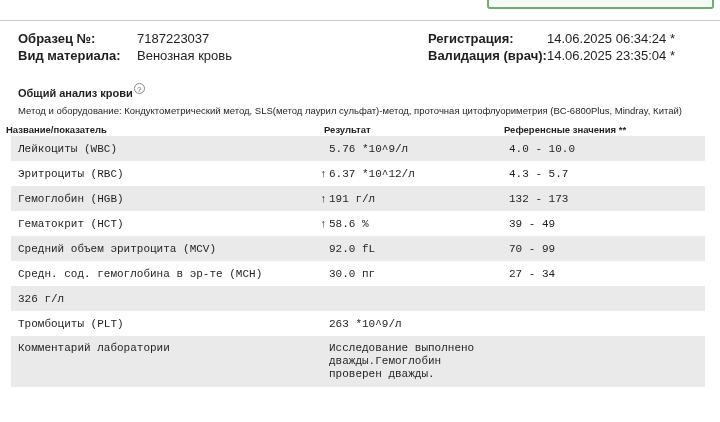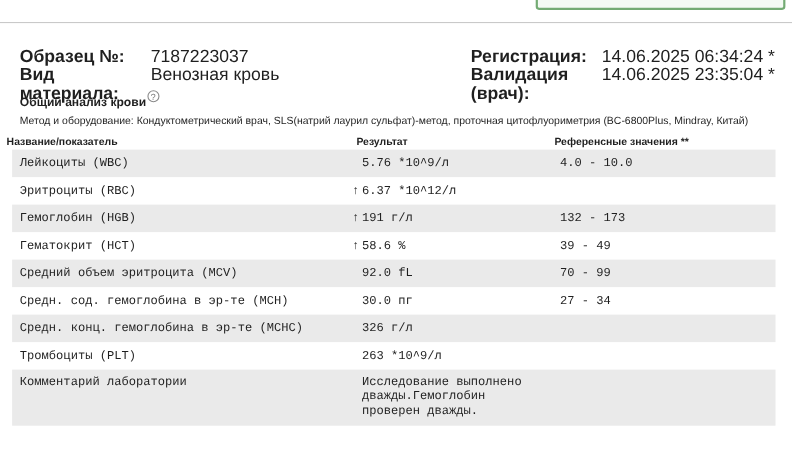--- a/index.html
+++ b/index.html
@@ -29,21 +29,21 @@
   .divider {
     position: absolute;
     top: 20px;
     left: 0;
     width: 720px;
     height: 1px;
     background: #c9c9c9;
   }
 
   
-  .info { position: absolute; top: 43px; font-size: 16px; line-height: 17px; }
+  .info { position: absolute; top: 30px; font-size: 13px; line-height: 17px; }
   .info.left  { left: 18px; }
   .info.right { left: 428px; }
   .info-row { display: flex; }
   .info-label { font-weight: bold; width: 119px; flex: 0 0 119px; }
   .info-value { white-space: nowrap; }
 
   
   .title-row { position: absolute; left: 18px; top: 83px; }
   .section-title { display: inline; font-size: 11px; font-weight: bold; margin: 0; }
   .help {
@@ -149,37 +149,38 @@
     <div class="info-row">
       <span class="info-label">Валидация (врач):</span>
       <span class="info-value">14.06.2025 23:35:04 *</span>
     </div>
   </div>
 
   <div class="title-row">
     <h1 class="section-title">Общий анализ крови</h1><span class="help">?</span>
   </div>
 
-  <div class="method">Метод и оборудование: Кондуктометрический врач, SLS(натрий лаурил сульфат)-метод, проточная цитофлуориметрия (BC-6800Plus, Mindray, Китай)</div>
+  <div class="method">Метод и оборудование: Кондуктометрический метод, SLS(метод лаурил сульфат)-метод, проточная цитофлуориметрия (BC-6800Plus, Mindray, Китай)</div>
 
   <div class="thead">
     <span class="c1">Название/показатель</span>
     <span class="c2">Результат</span>
     <span class="c3">Референсные значения **</span>
   </div>
 
   <div class="tbody">
       <div class="trow stripe">
         <div class="c1">Лейкоциты (WBC)</div>
         <div class="c2">5.76 *10^9/л</div>
         <div class="c3">4.0 - 10.0</div>
       </div>
       <div class="trow">
         <div class="c1">Эритроциты (RBC)</div>
         <div class="c2"><span class="flag">↑</span>6.37 *10^12/л</div>
+        <div class="c3">4.3 - 5.7</div>
       </div>
       <div class="trow stripe">
         <div class="c1">Гемоглобин (HGB)</div>
         <div class="c2"><span class="flag">↑</span>191 г/л</div>
         <div class="c3">132 - 173</div>
       </div>
       <div class="trow">
         <div class="c1">Гематокрит (HCT)</div>
         <div class="c2"><span class="flag">↑</span>58.6 %</div>
         <div class="c3">39 - 49</div>
@@ -188,21 +189,20 @@
         <div class="c1">Средний объем эритроцита (MCV)</div>
         <div class="c2">92.0 fL</div>
         <div class="c3">70 - 99</div>
       </div>
       <div class="trow">
         <div class="c1">Средн. сод. гемоглобина в эр-те (MCH)</div>
         <div class="c2">30.0 пг</div>
         <div class="c3">27 - 34</div>
       </div>
       <div class="trow stripe">
-        <div class="c1">Средн. конц. гемоглобина в эр-те (MCHC)</div>
         <div class="c2">326 г/л</div>
       </div>
       <div class="trow">
         <div class="c1">Тромбоциты (PLT)</div>
         <div class="c2">263 *10^9/л</div>
       </div>
       <div class="trow stripe comment">
         <div class="c1">Комментарий лаборатории</div>
         <div class="c2">Исследование выполнено дважды.Гемоглобин проверен дважды.</div>
         <div class="c3"></div>

